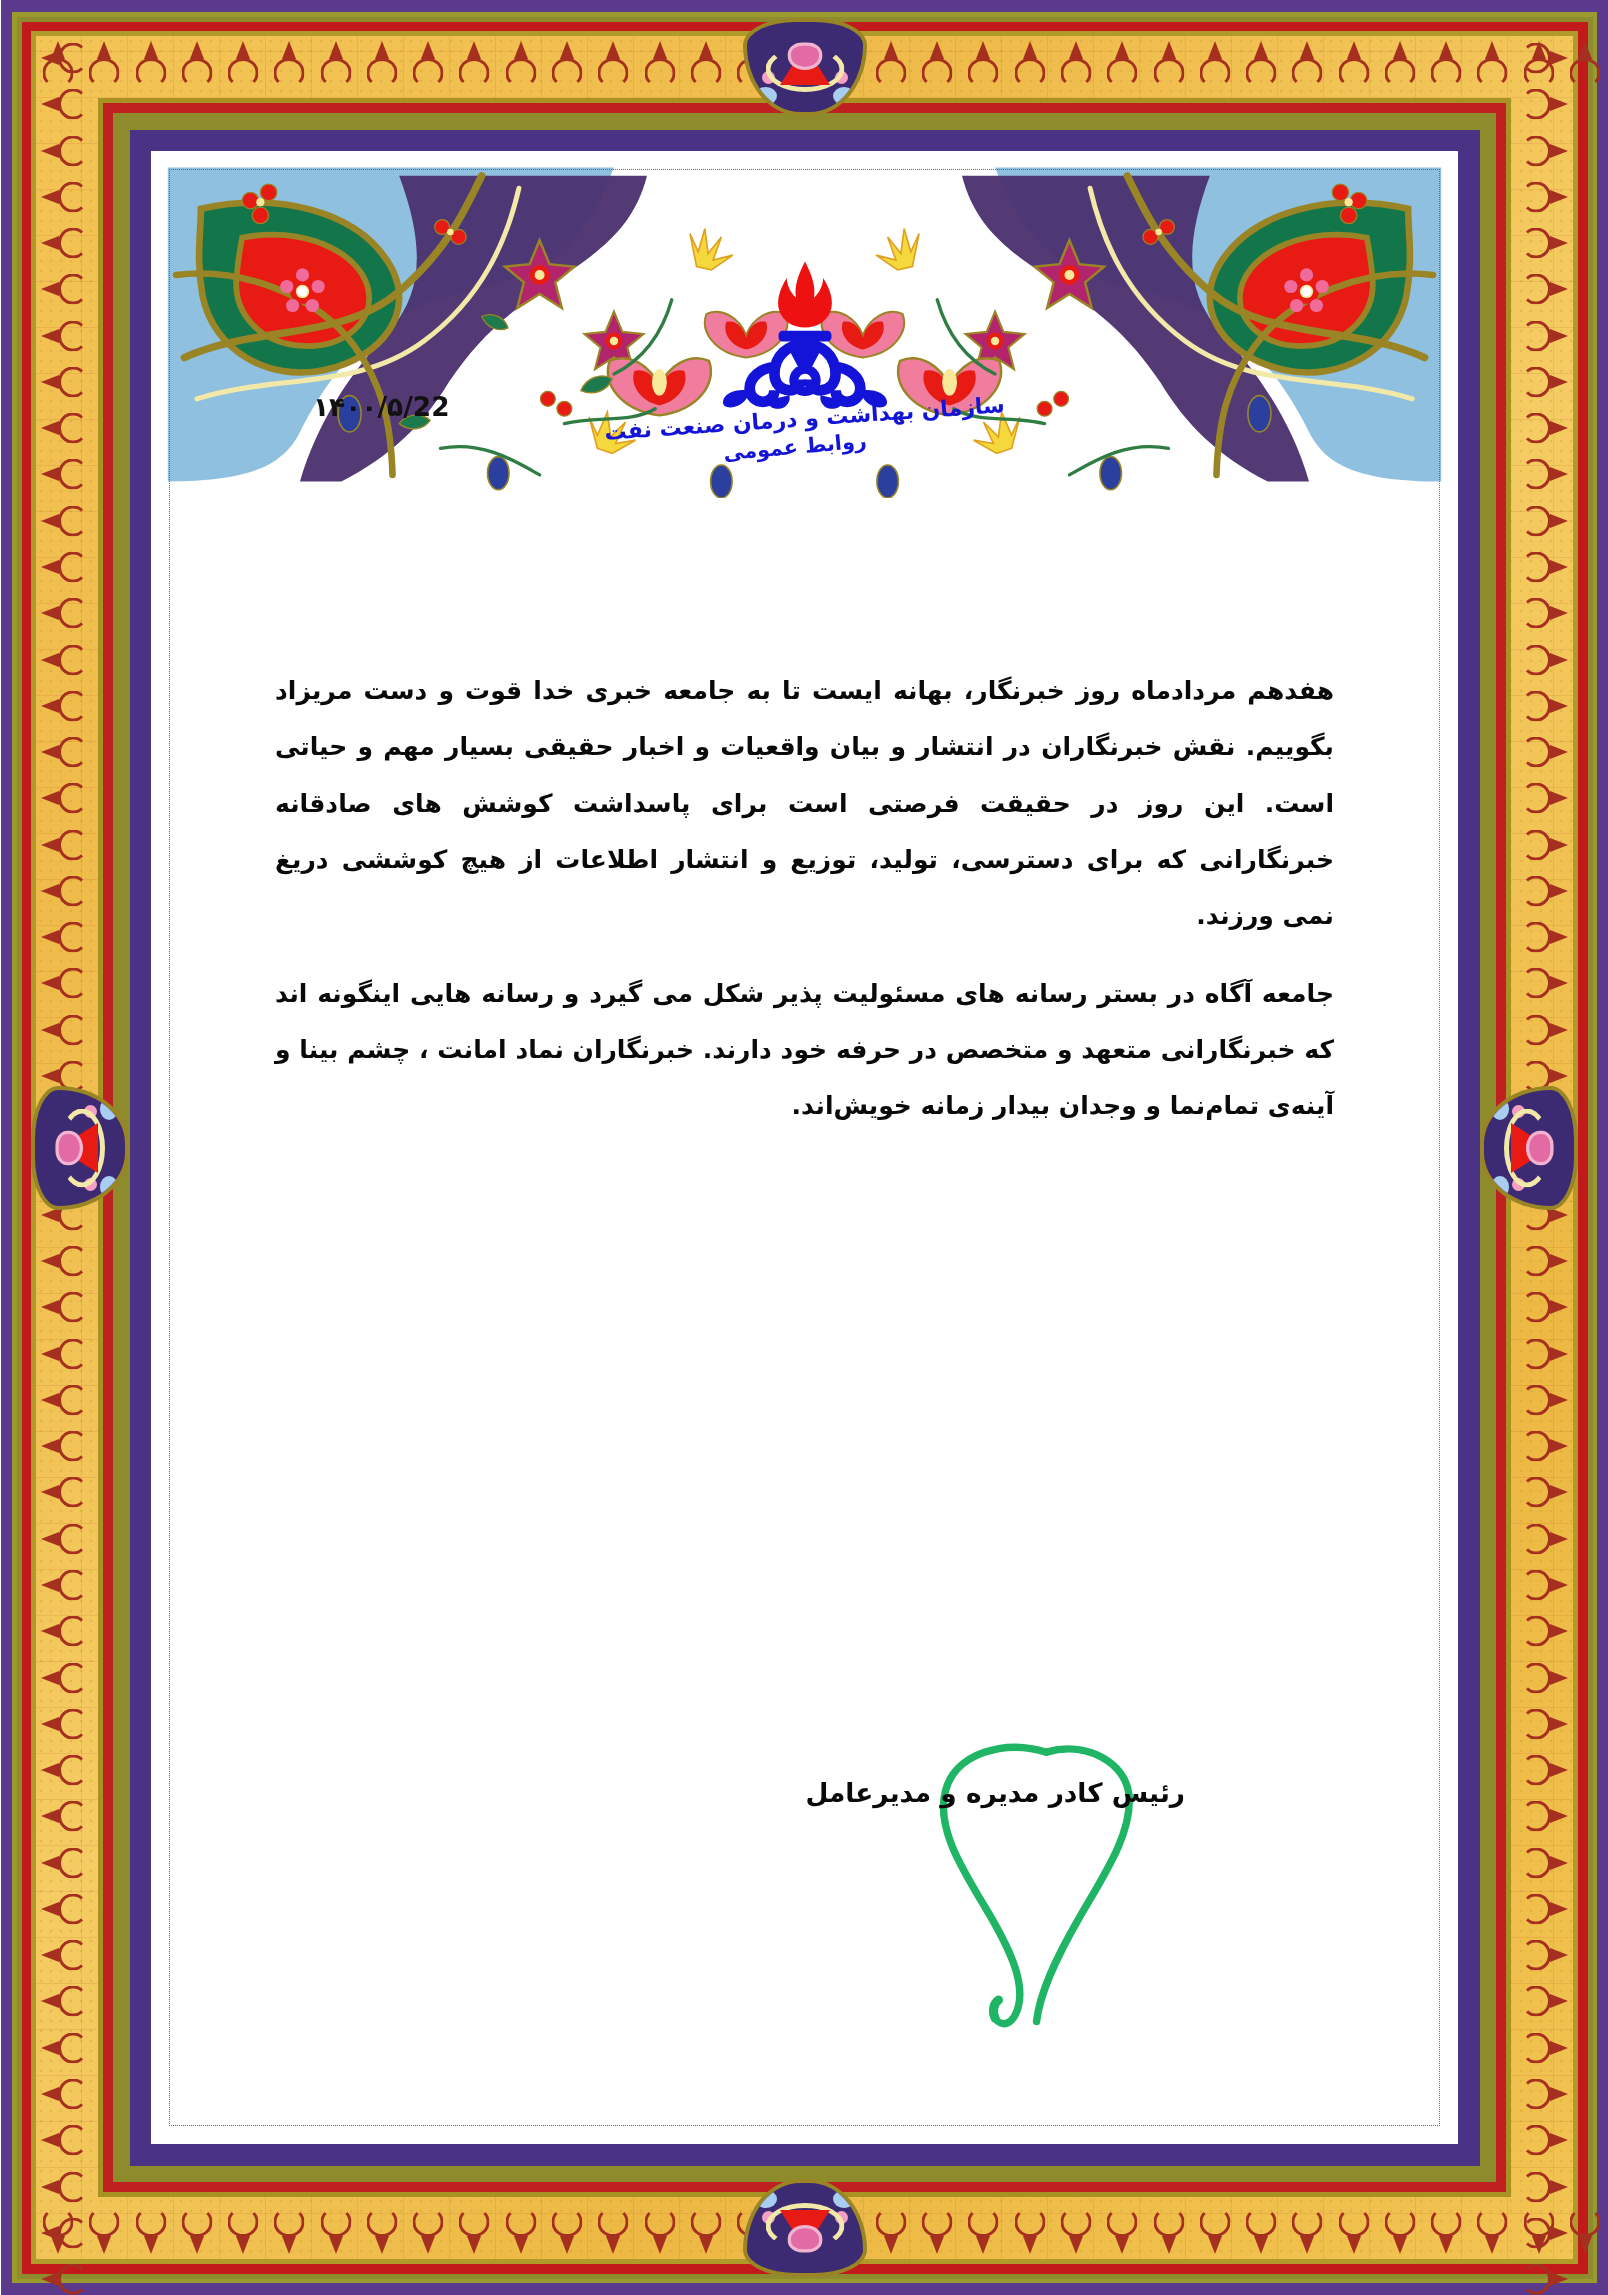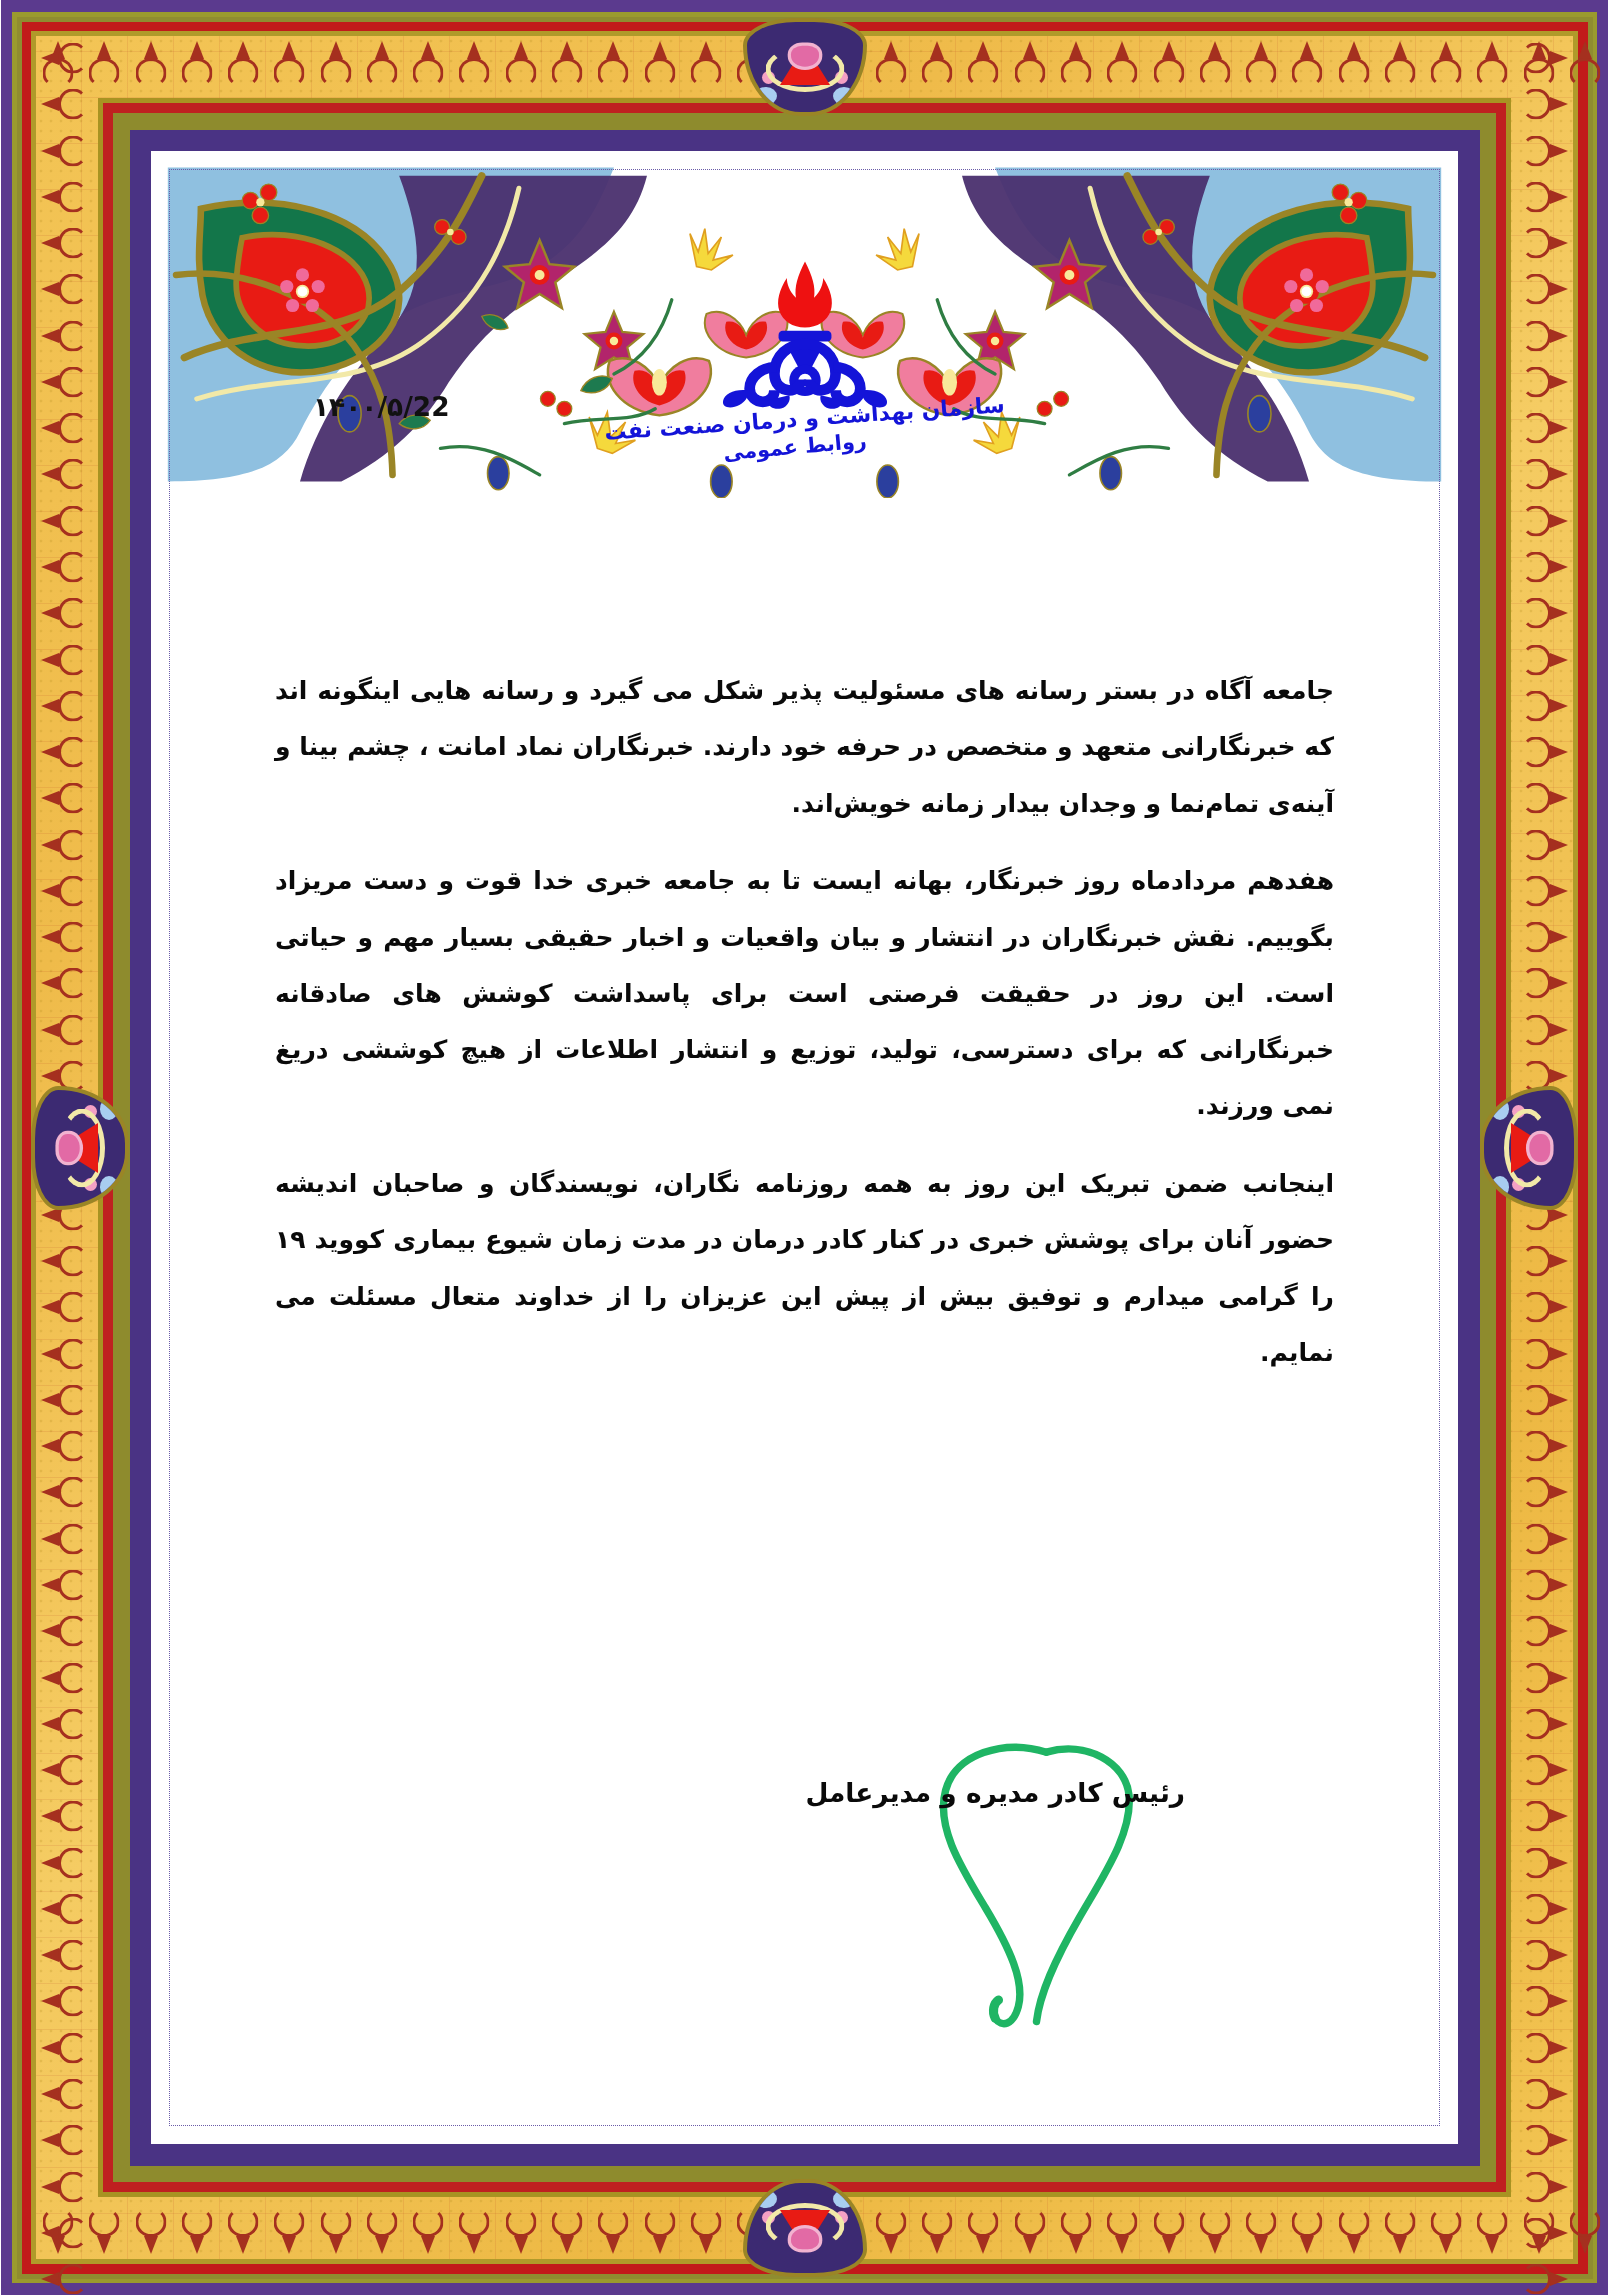--- a/index.html
+++ b/index.html
@@ -643,23 +643,22 @@
                   <path d="M70,172 C70,180 78,184 86,182 C94,180 98,172 96,166" fill="#1414d8"></path>
                   <path d="M160,172 C160,180 152,184 144,182 C136,180 132,172 134,166" fill="#1414d8"></path>
                 </svg>
                 <div class="org-line1">سازمان بهداشت و درمان صنعت نفت</div>
                 <div class="org-line2">روابط عمومی</div>
               </div>
 
               <div class="doc-date">۱۴۰۰/۵/22</div>
 
               <div class="body-text">
+                <p class="para">هفدهم مردادماه روز خبرنگار، بهانه ایست تا به جامعه خبری خدا قوت و دست مریزاد بگوییم. نقش خبرنگاران در انتشار و بیان واقعیات و اخبار حقیقی بسیار مهم و حیاتی است. این روز در حقیقت فرصتی است برای پاسداشت کوشش های صادقانه خبرنگارانی که برای دسترسی، تولید، توزیع و انتشار اطلاعات از هیچ کوششی دریغ نمی ورزند.</p>
                 <p class="para">جامعه آگاه در بستر رسانه های مسئولیت پذیر شکل می گیرد و رسانه هایی اینگونه اند که خبرنگارانی متعهد و متخصص در حرفه خود دارند. خبرنگاران نماد امانت ، چشم بینا و آینه‌ی تمام‌نما و وجدان بیدار زمانه خویش‌اند.</p>
-                <p class="para">هفدهم مردادماه روز خبرنگار، بهانه ایست تا به جامعه خبری خدا قوت و دست مریزاد بگوییم. نقش خبرنگاران در انتشار و بیان واقعیات و اخبار حقیقی بسیار مهم و حیاتی است. این روز در حقیقت فرصتی است برای پاسداشت کوشش های صادقانه خبرنگارانی که برای دسترسی، تولید، توزیع و انتشار اطلاعات از هیچ کوششی دریغ نمی ورزند.</p>
-                <p class="para">اینجانب ضمن تبریک این روز به همه روزنامه نگاران، نویسندگان و صاحبان اندیشه حضور آنان برای پوشش خبری در کنار کادر درمان در مدت زمان شیوع بیماری کووید ۱۹ را گرامی میدارم و توفیق بیش از پیش این عزیزان را از خداوند متعال مسئلت می نمایم.</p>
               </div>
 
               <svg class="signature-svg" width="347" height="331" viewBox="0 0 420 400">
                 <path d="M222,58 C170,42 112,60 100,104 C88,148 118,196 148,246
                          C178,296 196,336 188,366 C182,388 168,392 160,380" fill="none" stroke="#1fb564" stroke-width="9" stroke-linecap="round"></path>
                 <path d="M222,58 C270,44 318,70 322,110 C326,156 292,206 262,258
                          C232,310 214,350 210,384" fill="none" stroke="#1fb564" stroke-width="9" stroke-linecap="round"></path>
                 <path d="M160,380 C156,372 158,362 164,358" fill="none" stroke="#1fb564" stroke-width="11" stroke-linecap="round"></path>
               </svg>
 

